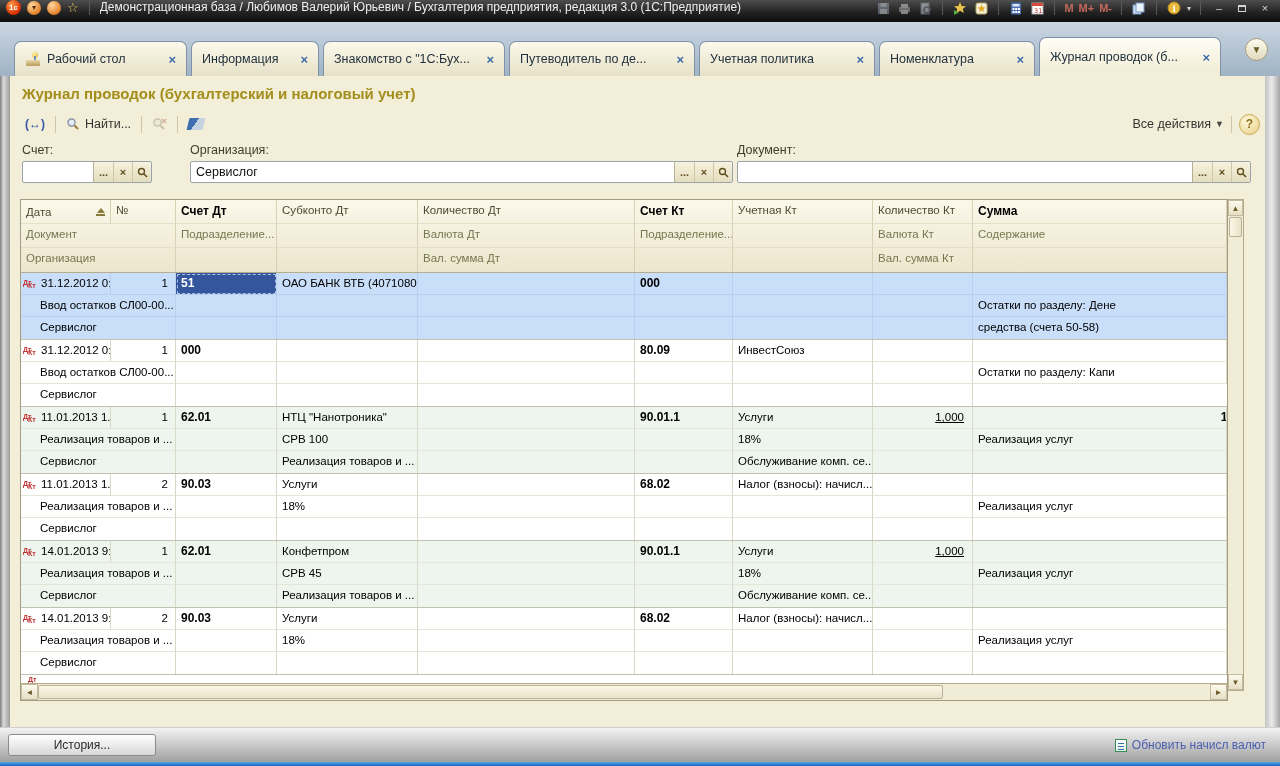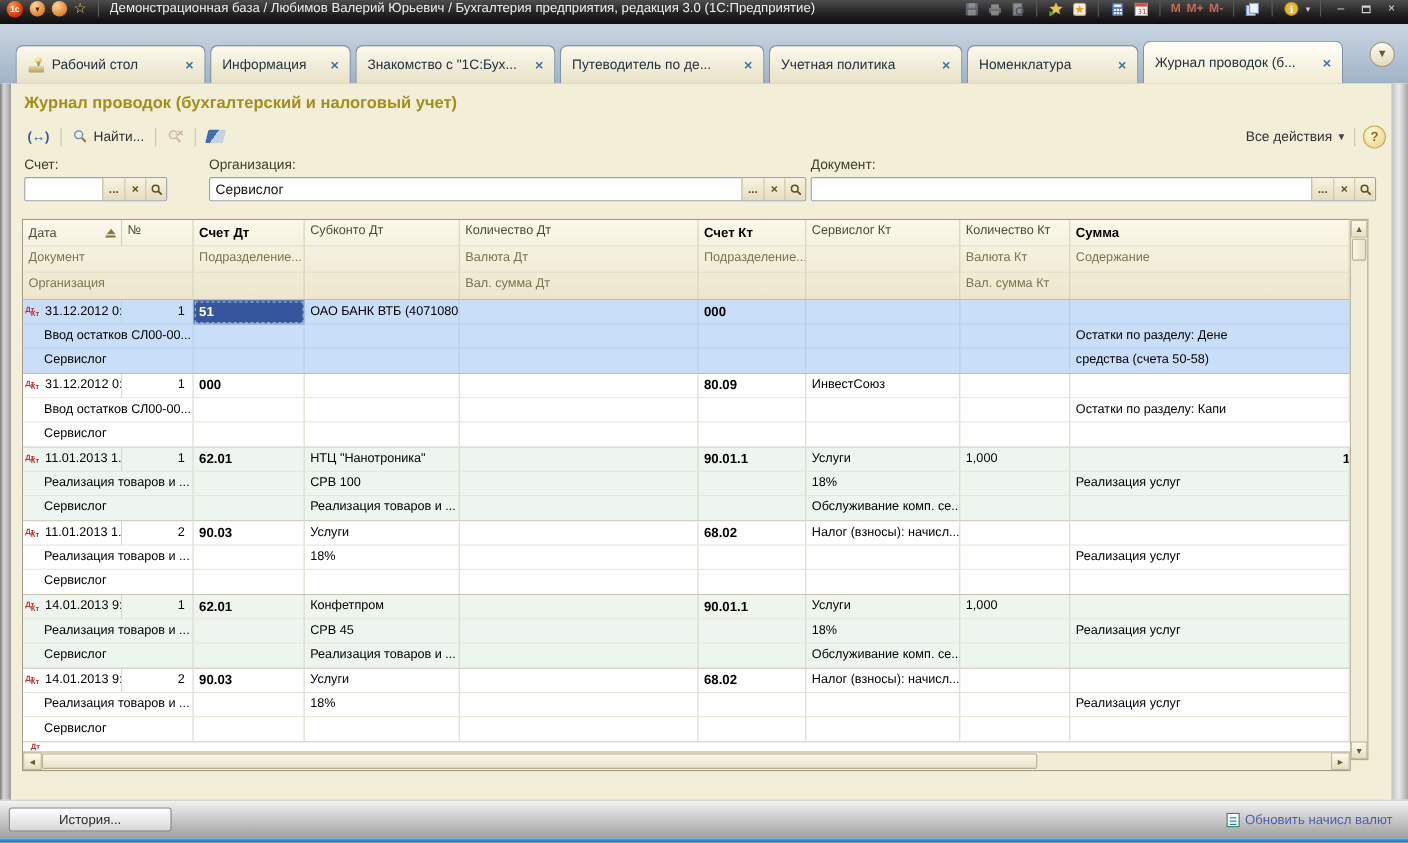--- a/index.html
+++ b/index.html
@@ -85,21 +85,21 @@
   .td { height:22px; padding:3px 5px; font-size:11.5px; line-height:15px; color:#000; border-right:1px solid #d9d9ca; border-bottom:1px solid #e6e6d8; white-space:nowrap; overflow:hidden; }
   .rg { border-bottom:1px solid #c2c2b0; }
   .rg .tr.c .td { border-bottom:none; }
   .rg.plain { background:#fff; }
   .rg.mint { background:#edf5ee; }
   .rg.sel { background:#c8def9; }
   .rg.sel .td { border-color:#b9cfec; }
   .date-cell { display:flex; align-items:center; gap:3px; padding-left:2px; }
   .num { text-align:right; padding-right:7px; }
   .acc { font-weight:bold; font-size:12px; }
-  .qty { text-align:left; padding-right:8px; }
+  .qty { text-align:right; padding-right:8px;text-decoration:underline; }
   .td.sum { padding-right:0; }
   .td.sum .v { display:block; text-align:right; margin-right:-14px; font-weight:bold; font-size:12px; }
   .indent { padding-left:19px; }
   .cell-selected { background:#35569d; color:#fff; outline:1px dashed #aabde2; outline-offset:-2px; }
   .dtkt { position:relative; width:15px; height:16px; flex:0 0 15px; }
   .dtkt i { position:absolute; left:0; top:-1px; font-style:normal; font-weight:bold; font-size:7px; color:#c03030; }
   .dtkt b { position:absolute; left:5px; bottom:-1px; font-weight:bold; font-size:7px; color:#c03030; }
 
   .partial { height:8px; overflow:hidden; background:#fff; position:relative; }
   .partial .dtkt { position:absolute; left:7px; top:2px; }
@@ -351,21 +351,21 @@
           <div class="tr">
             <div class="th date-h">
                 <span>Дата</span>
                 <span class="sort-ico"></span>
               </div>
             <div class="th">№</div>
             <div class="th bold">Счет Дт</div>
             <div class="th">Субконто Дт</div>
             <div class="th">Количество Дт</div>
             <div class="th bold">Счет Кт</div>
-            <div class="th">Сервислог Кт</div>
+            <div class="th">Учетная Кт</div>
             <div class="th">Количество Кт</div>
             <div class="th bold">Сумма</div>
           </div>
           <div class="tr">
             <div class="th sub span2">Документ</div>
             <div class="th sub">Подразделение...</div>
             <div class="th sub"></div>
             <div class="th sub">Валюта Дт</div>
             <div class="th sub">Подразделение...</div>
             <div class="th sub"></div>

